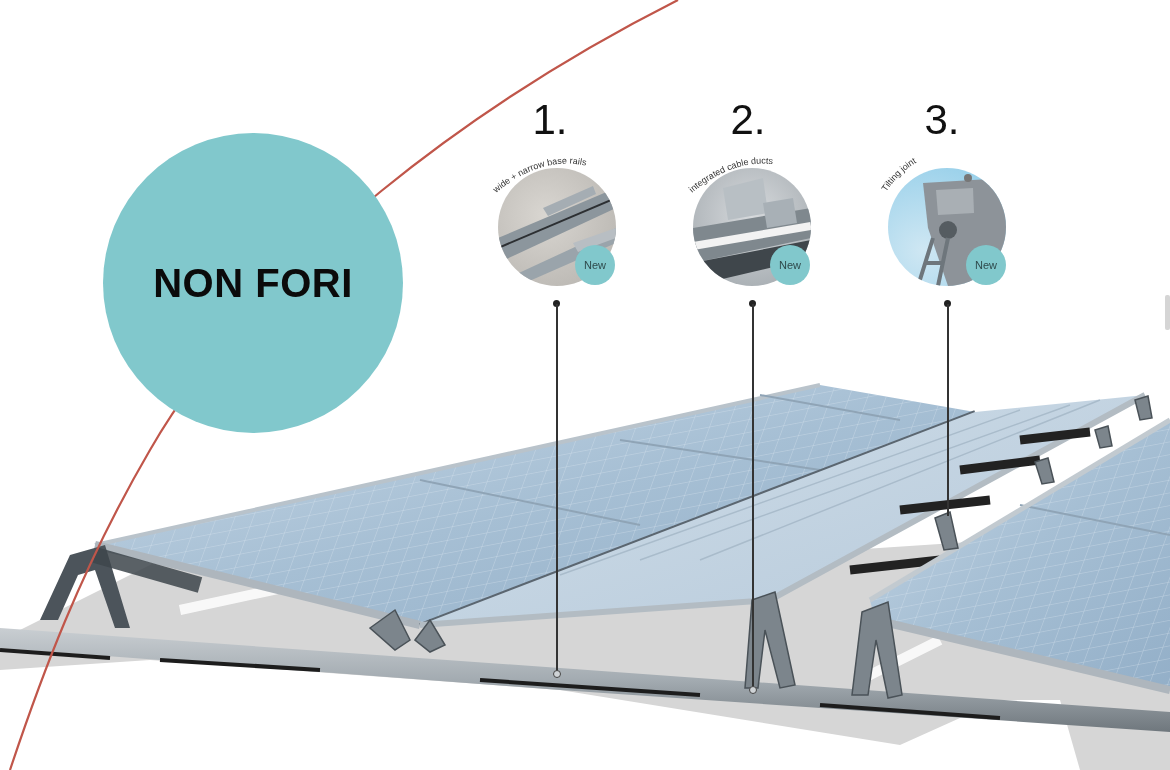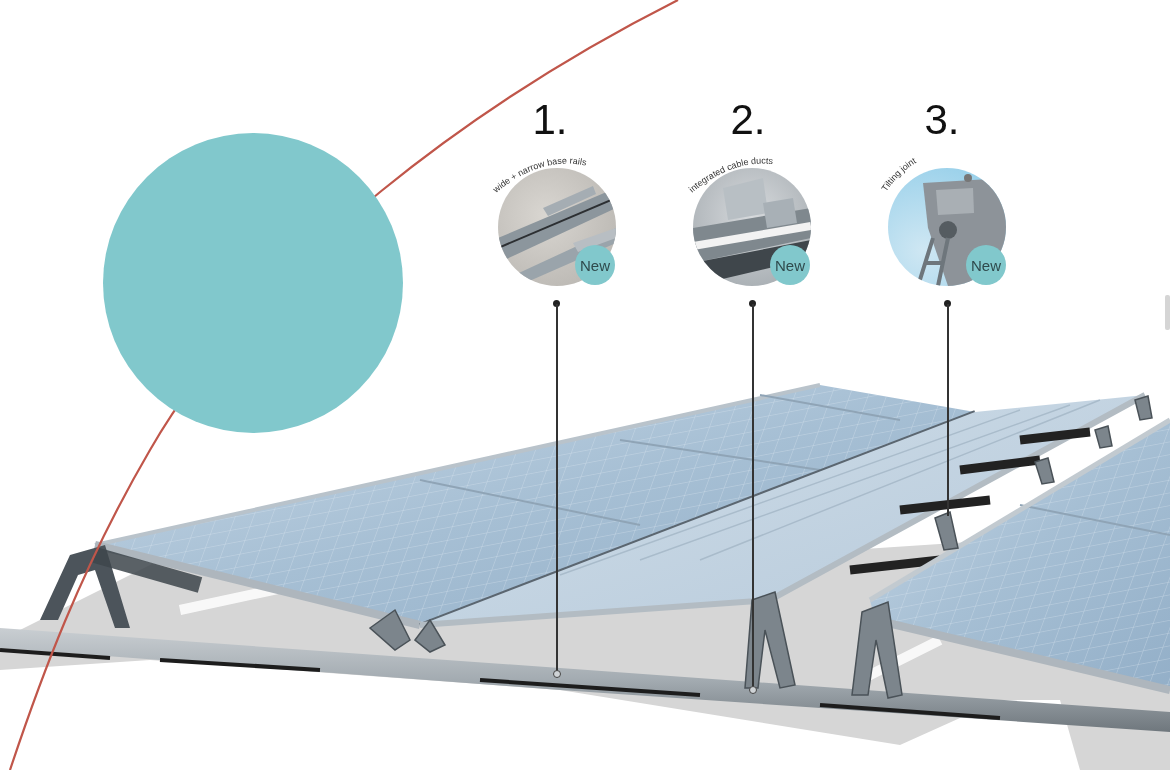--- a/index.html
+++ b/index.html
@@ -9,21 +9,21 @@
   .badge {
     position:absolute; left:103px; top:133px; width:300px; height:300px; border-radius:50%;
     background:#81c8cc; display:flex; flex-direction:column; align-items:center; justify-content:center;
   }
   .badge span { display:block; font-weight:bold; color:#0b0b0b; font-size:40px; line-height:54px; letter-spacing:0.5px; }
   .callout { position:absolute; width:150px; text-align:center; }
   .callout .num { font-family:"Liberation Sans", sans-serif; font-size:42px; color:#111; line-height:44px; }
   .thumb { position:absolute; width:118px; height:118px; border-radius:50%; overflow:hidden; }
   .newtag {
     position:absolute; width:40px; height:40px; border-radius:50%; background:#81c8cc;
-    font-size:15px; color:#2f4a4c; display:flex; align-items:center; justify-content:center;
+    font-size:11px; color:#2f4a4c; display:flex; align-items:center; justify-content:center;
   }
   .curved { position:absolute; overflow:visible; }
   .leader { position:absolute; width:1.5px; background:#333; }
   .dot { position:absolute; width:7px; height:7px; border-radius:50%; background:#222; }
   .ring { position:absolute; width:6px; height:6px; border-radius:50%; border:1.5px solid #444; background:#cfd3d6; }
   .scroll-thumb { position:absolute; left:1165px; top:295px; width:5px; height:35px; background:#d5d5d5; border-radius:2px; }
 </style>
 </head>
 <body>
 
@@ -87,20 +87,21 @@
       <path d="M935 518 L950 512 L958 548 L944 550 Z"></path>
       <path d="M1035 462 L1048 458 L1054 482 L1042 484 Z"></path>
       <path d="M1095 430 L1108 426 L1112 446 L1100 448 Z"></path>
       <path d="M1135 400 L1148 396 L1152 418 L1140 420 Z"></path>
     </g>
 
     <path d="M678 0 C 480 100, 260 260, 150 450 C 80 570, 40 680, 10 770" fill="none" stroke="#c0564a" stroke-width="2.2"></path>
   </svg>
 
   <div class="badge">
+    <span>NON FORI</span>
   </div>
 
   <div class="callout" style="left:475px; top:98px;">
     <div class="num">1.</div>
   </div>
   <svg class="curved" style="left:486px; top:148px;" width="140" height="50">
     <defs>
         <path id="c1" d="M10 45 Q70 -5 130 30"></path>
       </defs>
     <text font-size="9" fill="#333" font-family="Liberation Sans, sans-serif"><textPath href="#c1">wide + narrow base rails</textPath></text>

